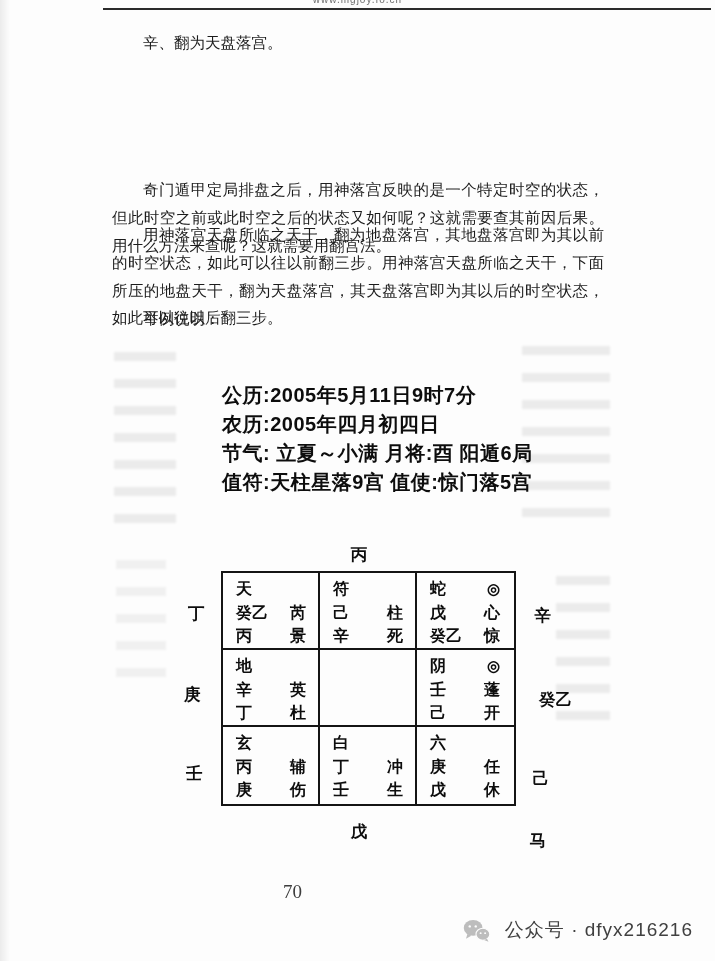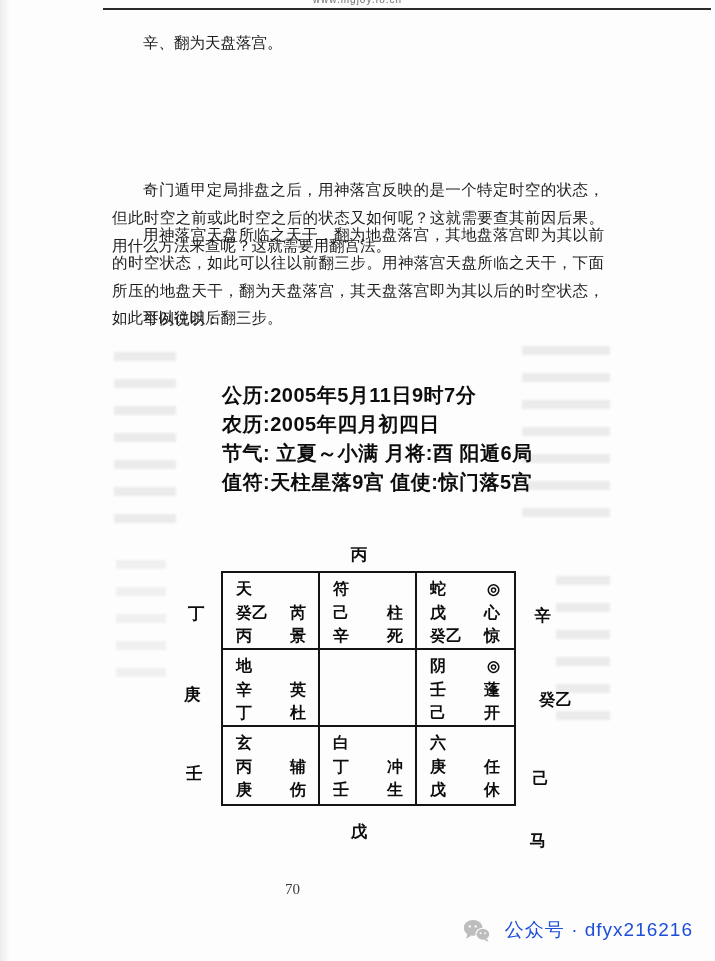--- a/index.html
+++ b/index.html
@@ -49,23 +49,23 @@
   .ol-top{top:-27px;left:44%;}
   .ol-left-1{left:-33px;top:32px;}
   .ol-left-2{left:-37px;top:113px;}
   .ol-left-3{left:-35px;top:192px;}
   .ol-right-1{right:-35px;top:34px;}
   .ol-right-2{right:-56px;top:118px;}
   .ol-right-3{right:-33px;top:197px;}
   .ol-bottom{bottom:-37px;left:44%;}
   .ol-horse{bottom:-46px;right:-30px;}
   .page-number{position:absolute;top:881px;left:0;width:585px;text-align:center;
-    font-size:15px;color:#3d3d3d;}
+    font-size:19px;color:#3d3d3d;}
   .footer{position:absolute;top:917px;right:22px;display:flex;align-items:center;gap:15px;
-    font-family:"Liberation Sans", sans-serif;font-size:19px;color:#1d4ed8;letter-spacing:1px;}
+    font-family:"Liberation Sans", sans-serif;font-size:19px;color:#404040;letter-spacing:1px;}
   .wechat-icon{width:27px;height:23px;display:inline-block;}
 </style>
 </head>
 <body>
 
 <div class="page">
 
   <div class="edge-shade"></div>
   <div class="watermark">www.mgjoy.fo.cn</div>
   <div class="top-rule"></div>

